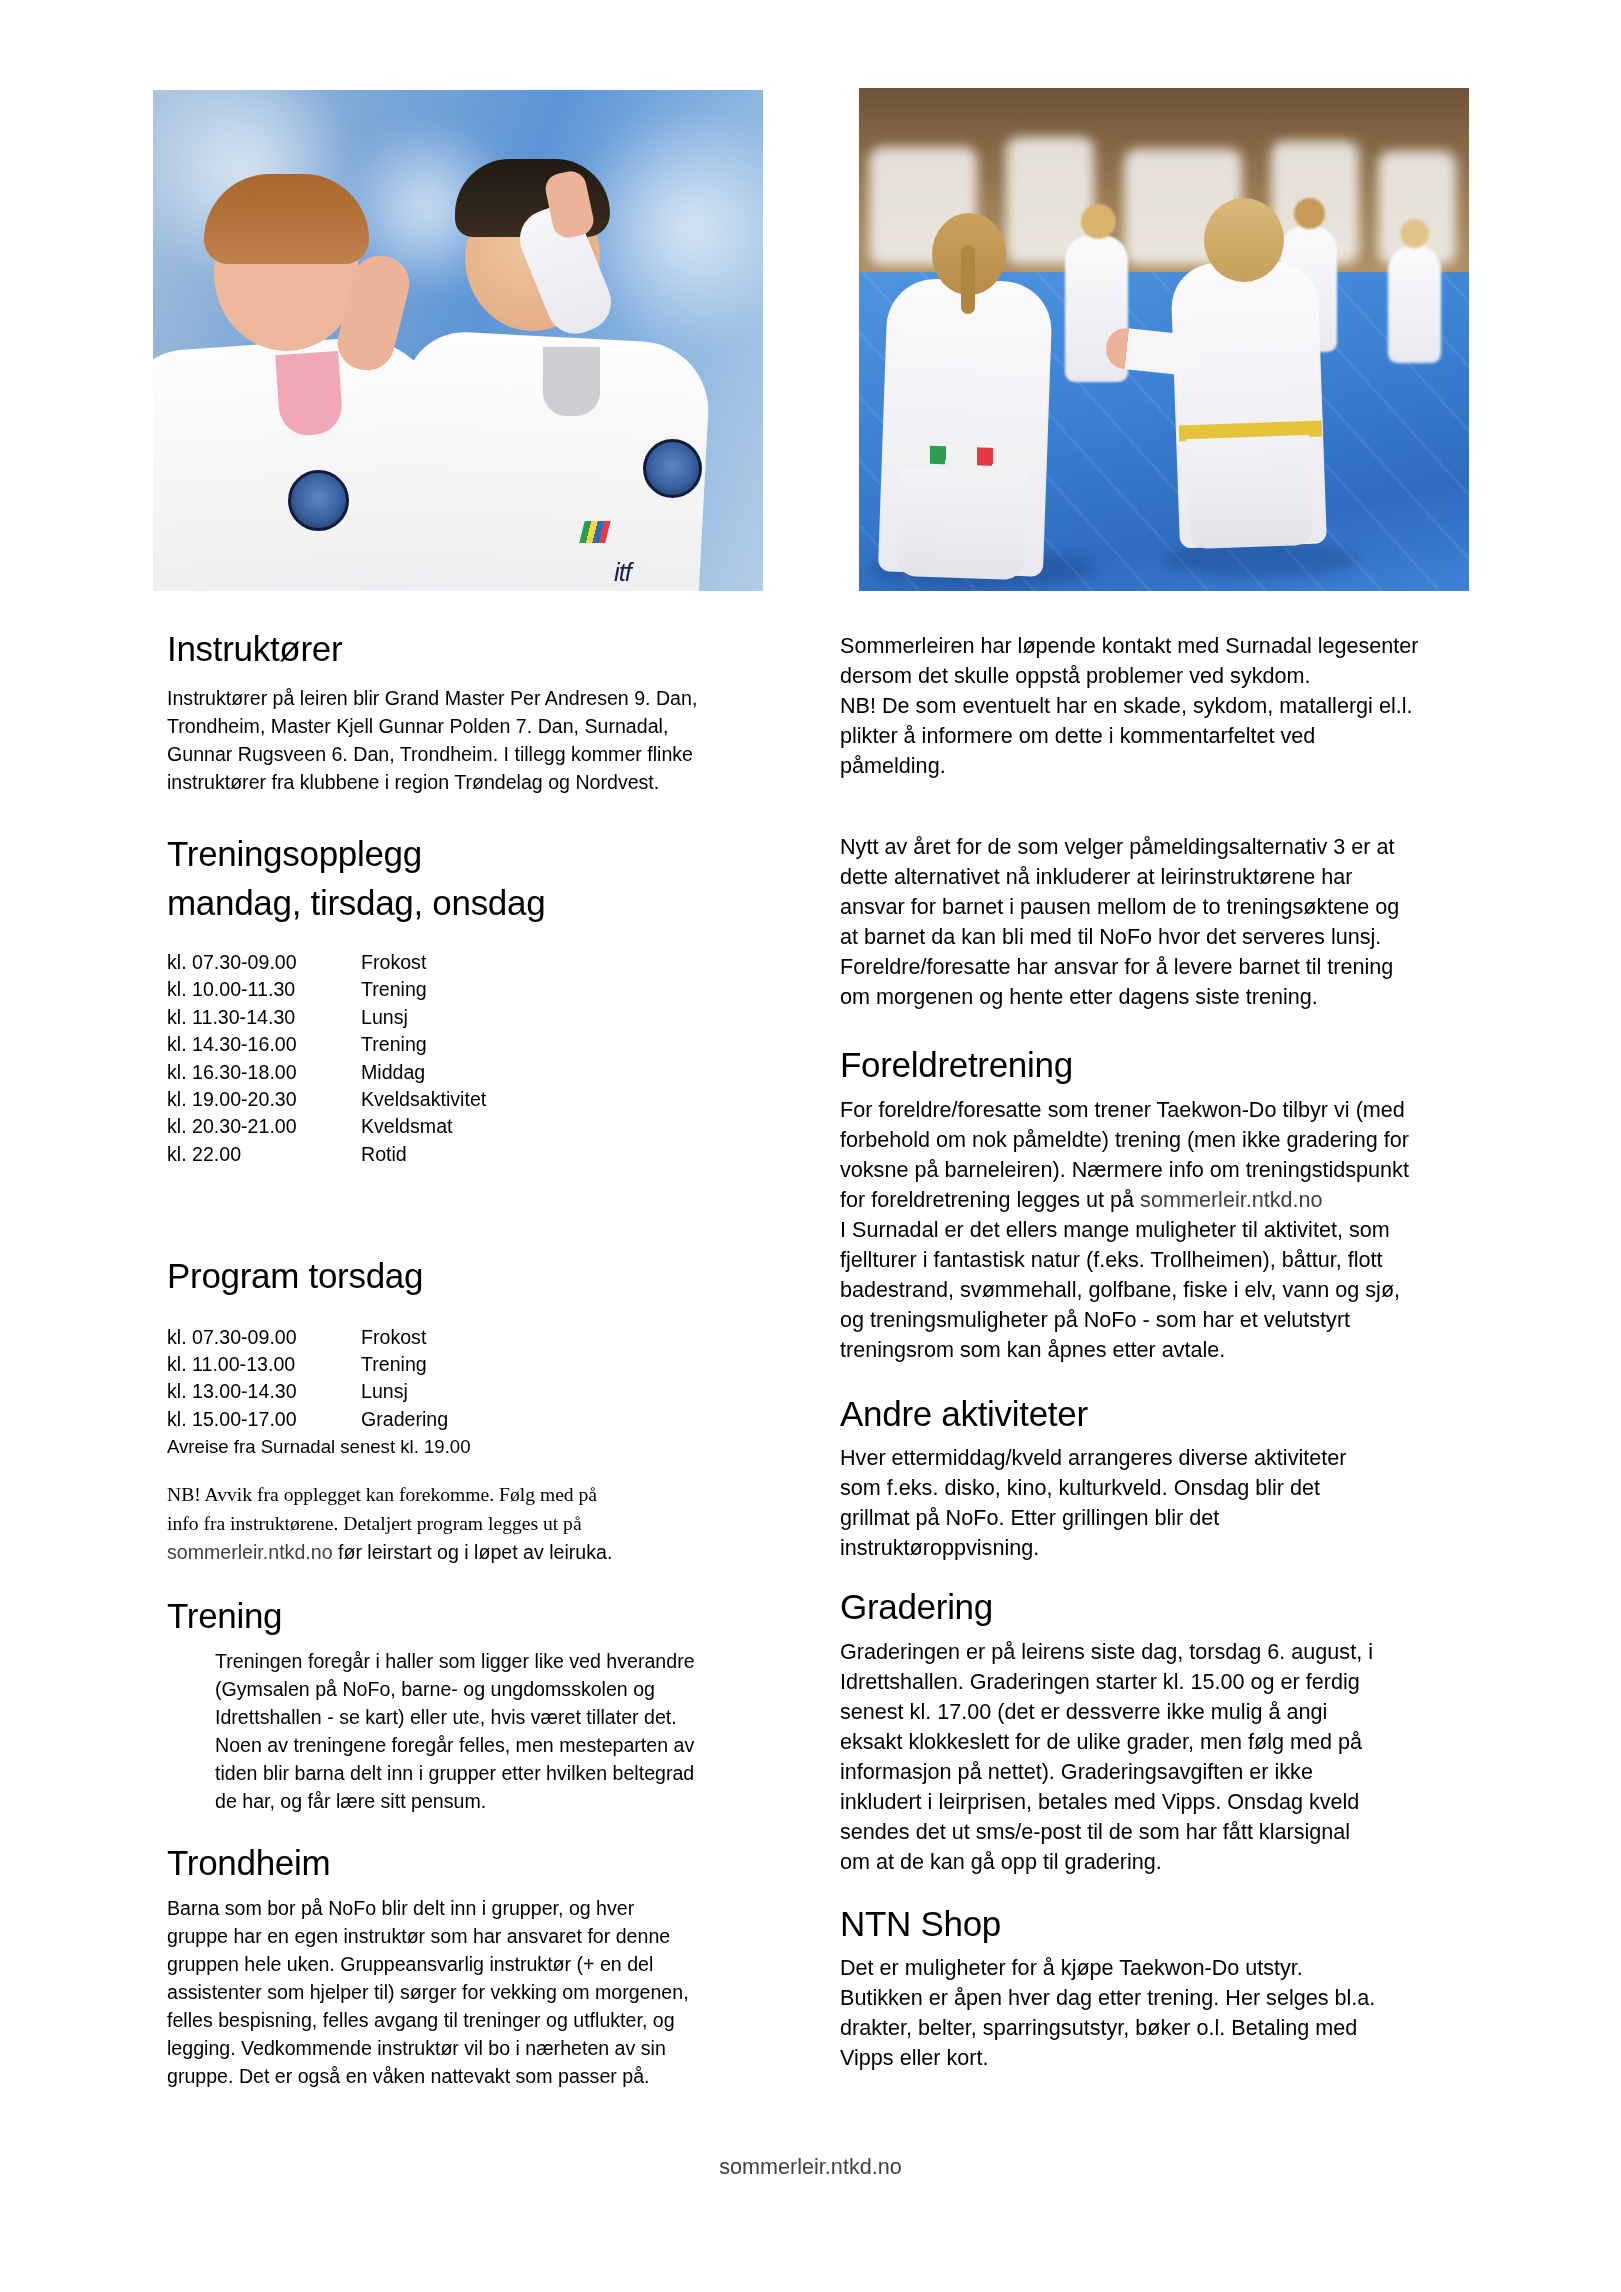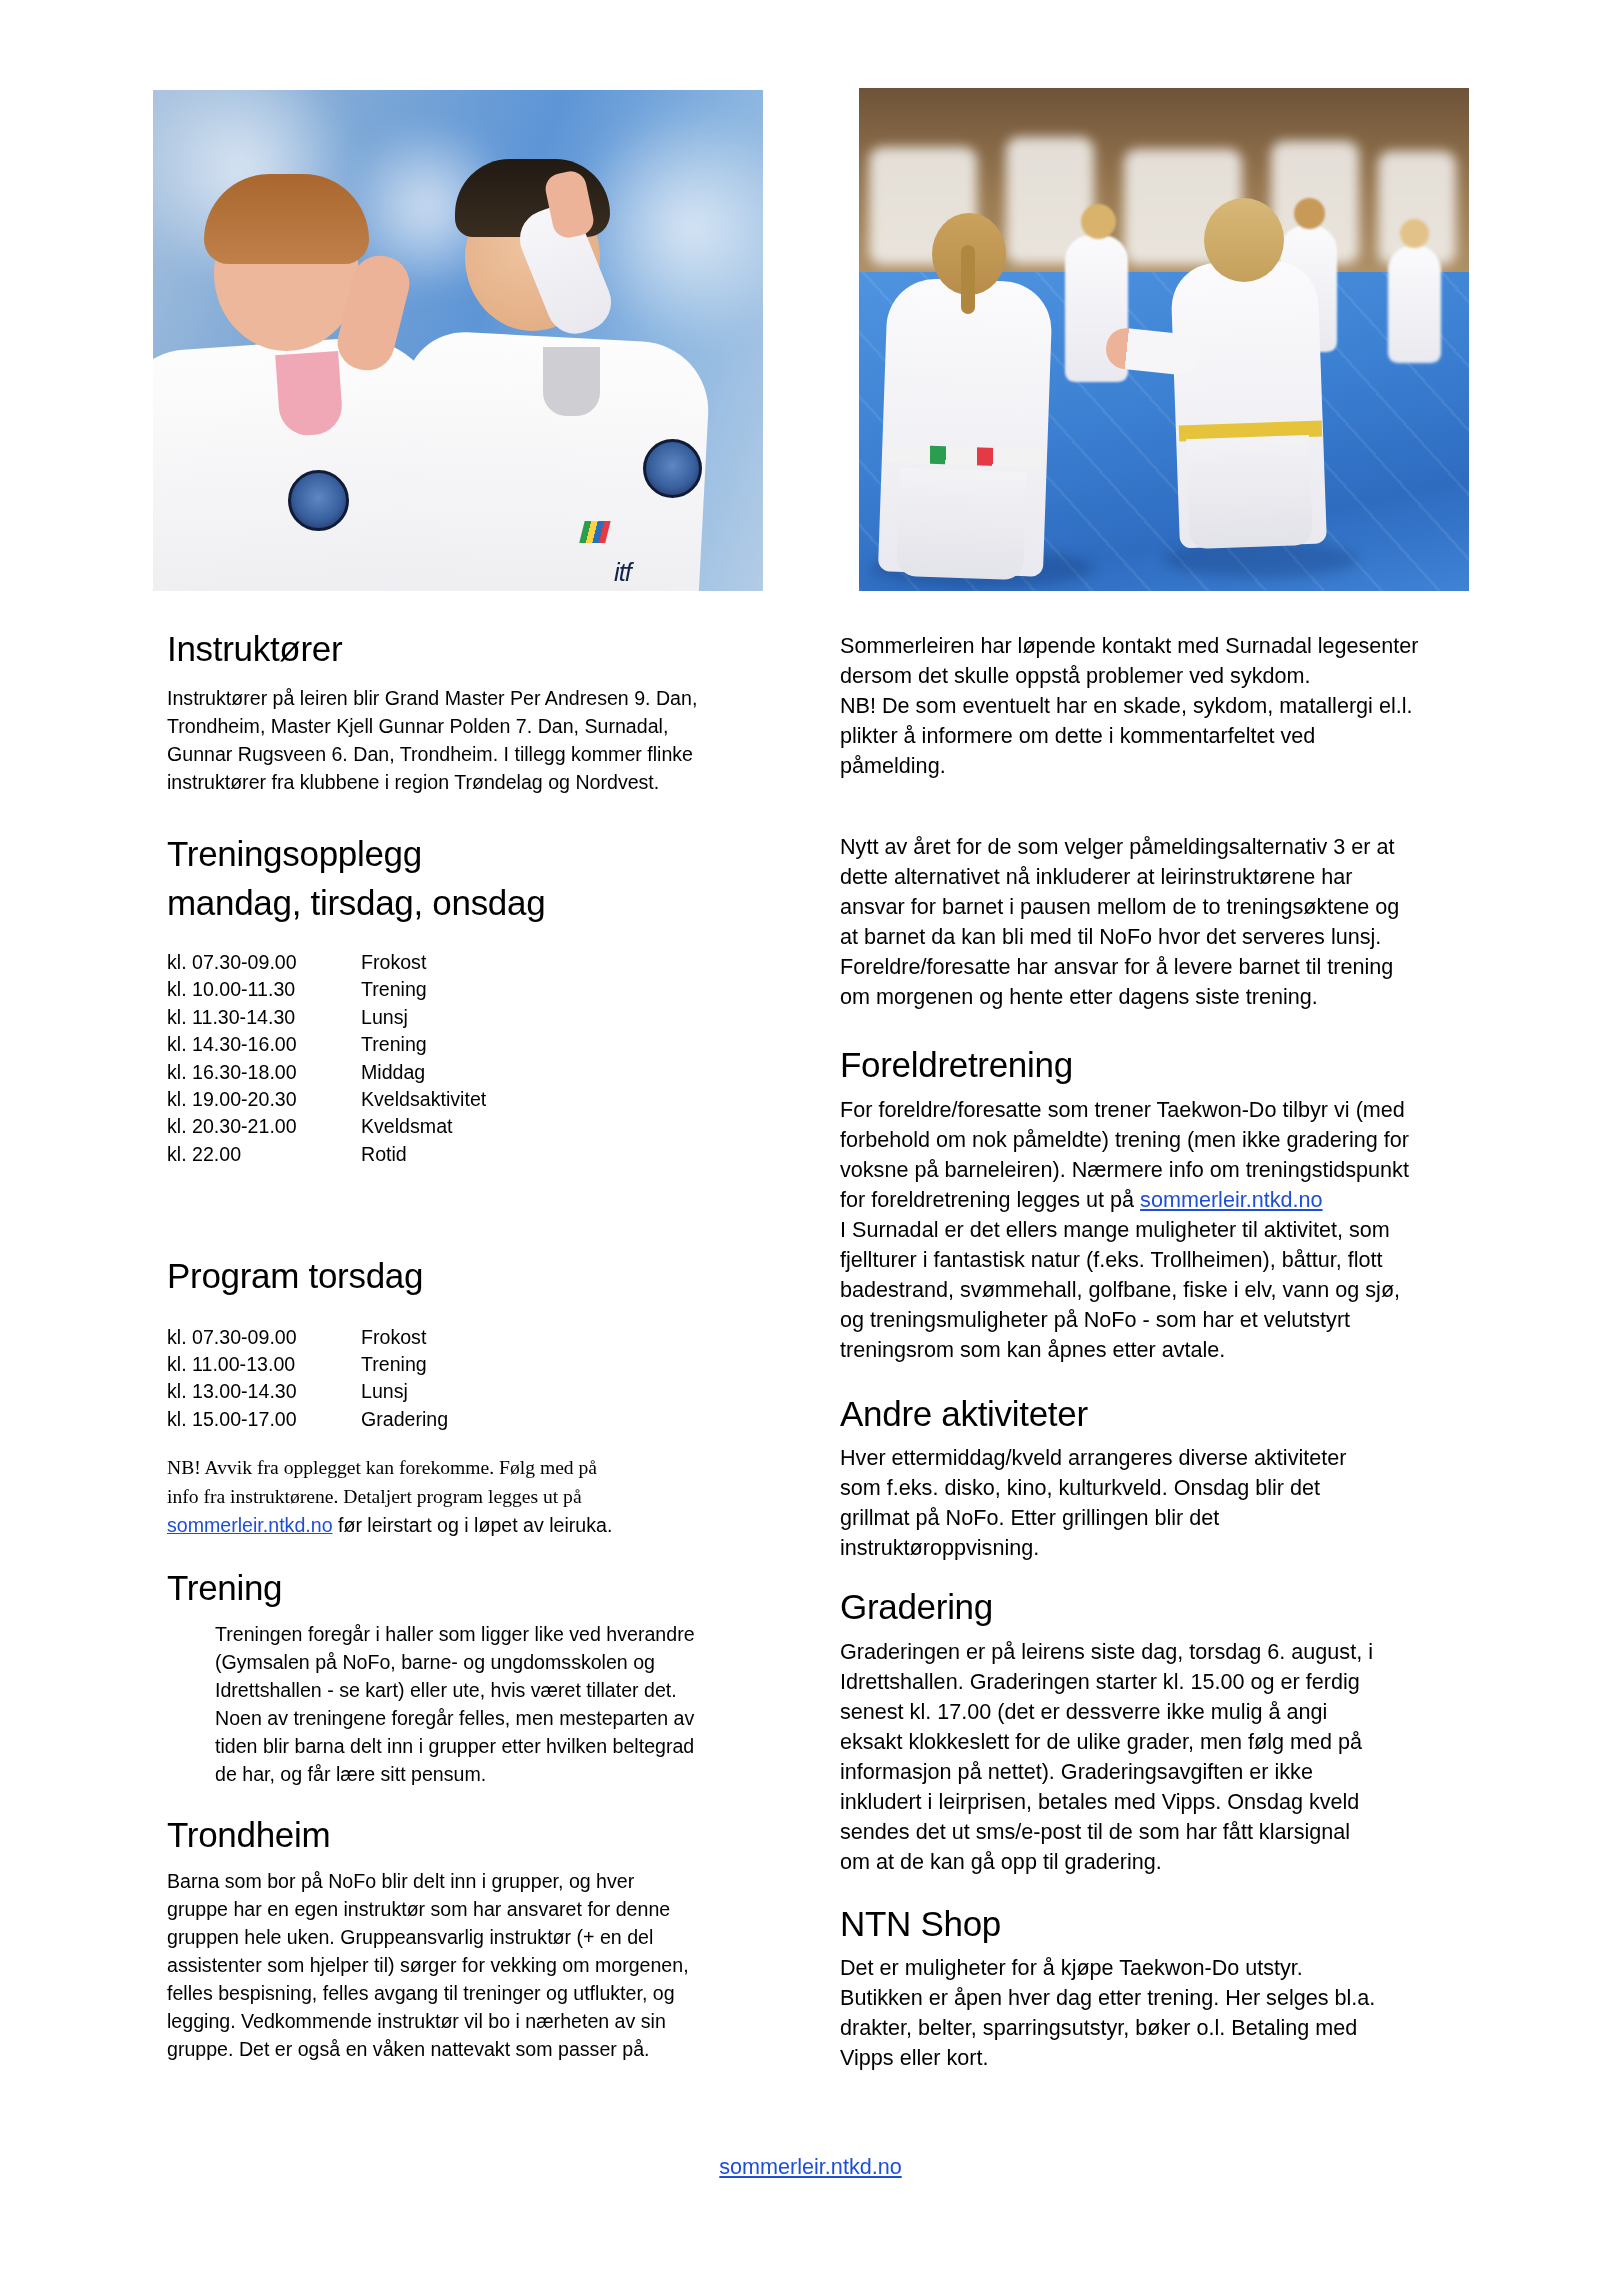--- a/index.html
+++ b/index.html
@@ -71,21 +71,21 @@
   #col-right{left:840px;top:631px;width:643px;}
   h1{font-size:35px;font-weight:400;margin:0;letter-spacing:-0.3px;line-height:1.25;}
   .h-two{line-height:49px;}
   .body-txt{white-space:pre-line;margin:0;}
   #col-left .body-txt{font-size:19.6px;line-height:28px;}
   #col-right .body-txt{font-size:21.6px;line-height:30px;}
   .sched{font-size:19.6px;line-height:27.4px;}
   .sched-row{display:flex;}
   .sched-time{display:inline-block;width:194px;}
   .note{font-size:18.6px;line-height:27.4px;}
-  a.link{color:#1d4ed8;text-decoration:underline;cursor:pointer;}
+  a.link{color:#404040;cursor:pointer;}
   .mt14{margin-top:13.7px;} .mt38{margin-top:33px;} .mt25{margin-top:21.6px;}
   .mt90{margin-top:86px;} .mt28{margin-top:25.5px;} .mt22{margin-top:19.6px;}
   .mt29{margin-top:27.4px;} .mt12{margin-top:9.8px;margin-left:48px;} .mt27{margin-top:25.5px;}
   .mt11{margin-top:9.8px;} .mt55{margin-top:51px;} .mt34{margin-top:31px;}
   .mt6{margin-top:7.8px;} .mt30{margin-top:27.4px;} .mt23{margin-top:21.6px;}
   .mt44{margin-top:25px;} .mt8{margin-top:7.8px;}
   #footer{position:absolute;left:0;top:2154px;width:1621px;text-align:center;font-size:21.6px;}
 </style>
 </head>
 <body>
@@ -196,20 +196,21 @@
         <span>Trening</span>
       </div>
     <div class="sched-row">
         <span class="sched-time">kl. 13.00-14.30</span>
         <span>Lunsj</span>
       </div>
     <div class="sched-row">
         <span class="sched-time">kl. 15.00-17.00</span>
         <span>Gradering</span>
       </div>
+    <div class="note">Avreise fra Surnadal senest kl. 19.00</div>
   </div>
 
   <p class="body-txt mt22"><span style="white-space:pre-line;font-family:Liberation Serif, serif;">NB! Avvik fra opplegget kan forekomme. Følg med på
 info fra instruktørene. Detaljert program legges ut  på
 </span><a class="link">sommerleir.ntkd.no</a><span style="white-space:pre-line;"> før leirstart og i løpet av leiruka.</span></p>
 
   <h1 class="mt29">Trening</h1>
   <p class="body-txt mt12">Treningen foregår i haller som ligger like ved hverandre
 (Gymsalen på NoFo, barne- og ungdomsskolen og
 Idrettshallen - se kart) eller ute, hvis været tillater det.

